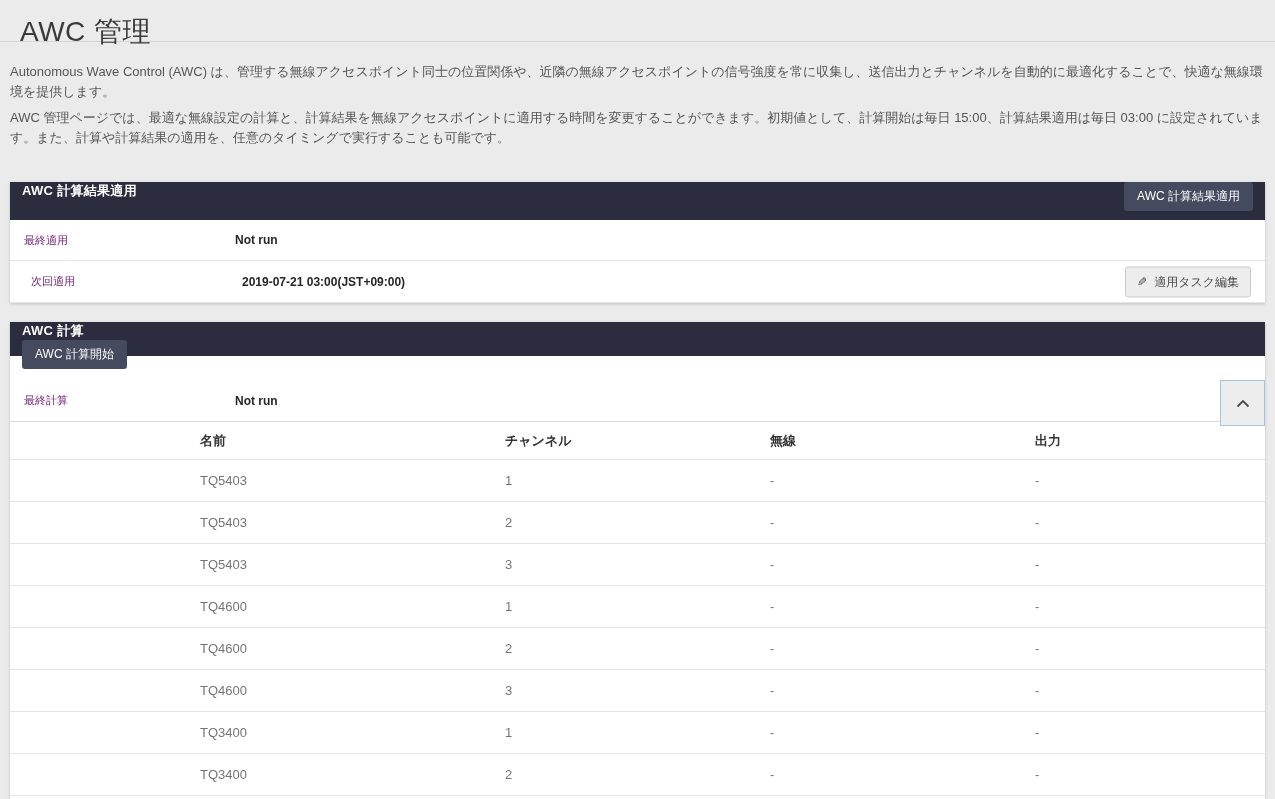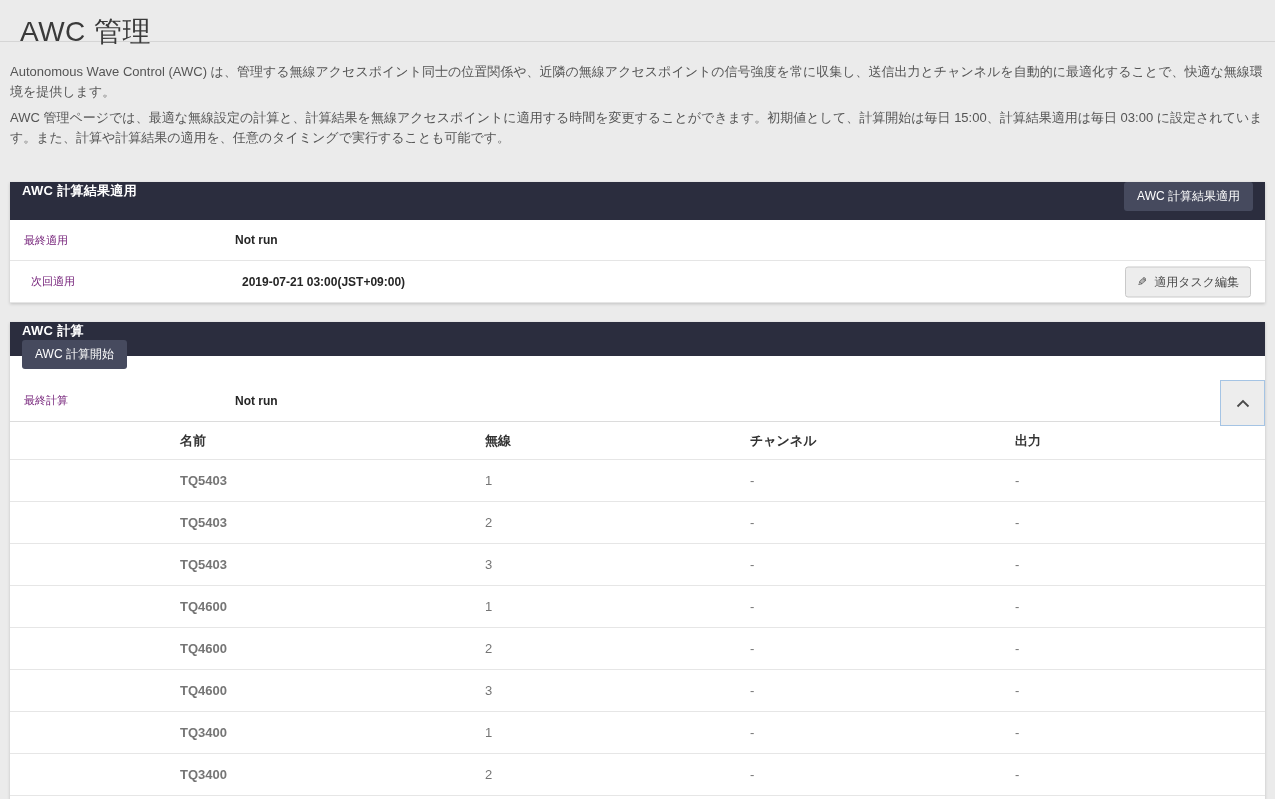--- a/index.html
+++ b/index.html
@@ -54,26 +54,26 @@
   }
   .collapse-btn {
     position:absolute; right:0; top:0; width:45px; height:46px;
     background:#ededed; border:1px solid #a5c4e4; cursor:pointer;
     display:flex; align-items:center; justify-content:center;
   }
 
   .ap-table { width:100%; }
   .t-row {
     display:grid; grid-template-columns:475px 265px 265px 1fr;
-    align-items:center; border-bottom:1px solid #e6e6e6;
+    align-items:center; border-bottom:1px solid #e6e6e6;padding-left:20px;
   }
   .t-row.head { height:38px; }
   .t-row.data { height:42px; }
   .t-cell { font-size:13px; color:#757575; }
-  .t-cell:first-child { padding-left:170px;font-weight:bold; }
+  .t-cell:first-child { padding-left:170px; }
   .head .t-cell { color:#333; font-weight:bold; }
   .filler { height:8px; background:#fff; }
 </style>
 </head>
 <body>
 
 <div class="page-header">
   <div class="page-title">AWC 管理</div>
 </div>
 
@@ -116,22 +116,22 @@
           <svg width="14" height="9" viewBox="0 0 14 9">
               <polyline points="1.5,7.5 7,2 12.5,7.5" fill="none" stroke="#4a4a4a" stroke-width="1.8"></polyline>
             </svg>
         </span>
       </button>
     </div>
 
     <div class="ap-table">
       <div class="t-row head">
         <span class="t-cell">名前</span>
+        <span class="t-cell">チャンネル</span>
         <span class="t-cell">無線</span>
-        <span class="t-cell">チャンネル</span>
         <span class="t-cell">出力</span>
       </div>
       <div class="t-row data">
         <span class="t-cell">TQ5403</span>
         <span class="t-cell">1</span>
         <span class="t-cell">-</span>
         <span class="t-cell">-</span>
       </div>
       <div class="t-row data">
         <span class="t-cell">TQ5403</span>

